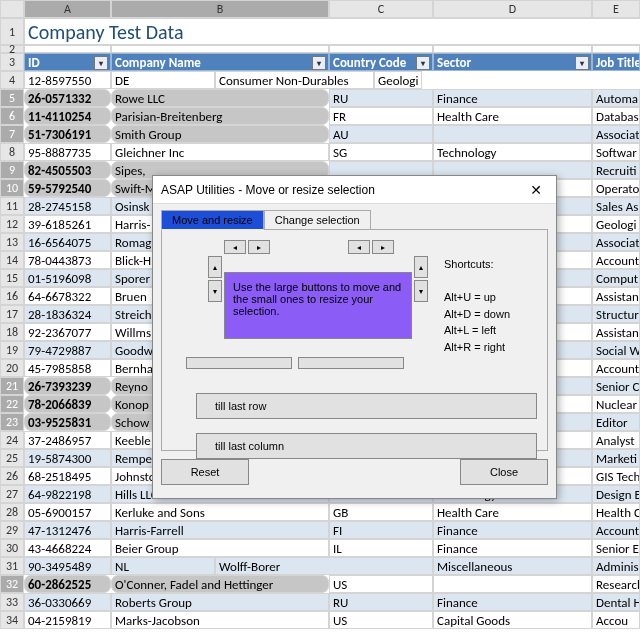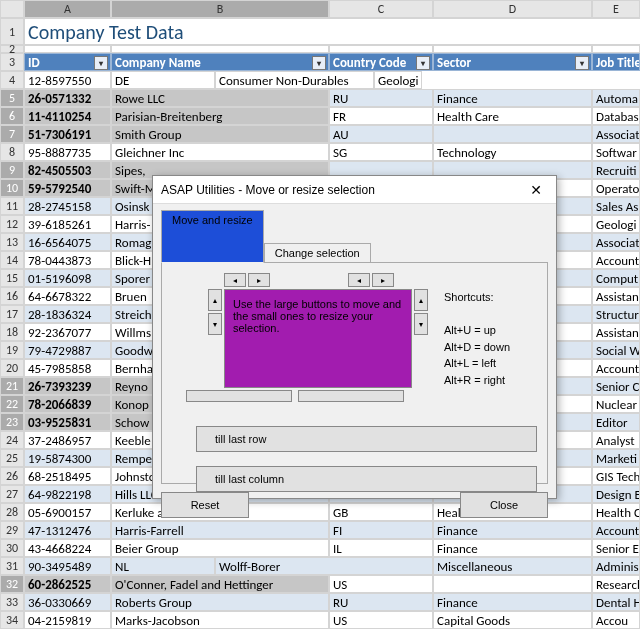--- a/index.html
+++ b/index.html
@@ -13,36 +13,36 @@
 .row { display: flex; height: 18px; }
 .row .rowhead { width: 24px; display: flex; align-items: center; justify-content: center; }
 .cell { border: 1px solid #d4d4d4; padding: 0 3px; overflow: hidden; white-space: nowrap; display: flex; align-items: center; }
 .title-row .cell { border-right: none; font-size: 20px; color: #1f4e79; font-weight: 500; }
 .title-row { height: 27px; }
 .hdr .cell { background: #4f81bd; color: #fff; font-weight: bold; border-color: #9ab5d6; position: relative; }
 .hdr .cell .arrow { position: absolute; right: 2px; top: 2px; width: 14px; height: 14px; background: #e8eef7; border: 1px solid #777; display: flex; align-items: center; justify-content: center; font-size: 8px; color: #333; }
 .alt { background: #dce6f1; }
 .sel-hdr-col { background: #ababab !important; }
 .sel-hdr-row { background: #ababab !important; color: #fff; }
-.row-sel { background: #c6c6c6 !important; }
+.row-sel { background: #c6c6c6 !important; border-radius: 7px; }
 .dialog { position: absolute; left: 152px; top: 175px; width: 405px; height: 324px; background: #f0f0f0; border: 1px solid #888; box-shadow: 2px 2px 8px rgba(0,0,0,0.3); font-family: "Segoe UI", Tahoma, sans-serif; }
 .dlg-title { height: 28px; display: flex; align-items: center; padding: 12px 8px; font-size: 12px; background: #fff; border-bottom: 1px solid #ddd; }
 .dlg-close { margin-left: auto; font-size: 14px; cursor: pointer; padding: 0 6px; }
 .tabs { display: flex; margin: 6px 8px 0 8px; font-size: 11px; }
 .tab { padding: 3px 10px; border: 1px solid #aaa; background: #f0f0f0; position: relative; }
 .tab.active { background: #1d4ed8; border-bottom-color: #f0f0f0; z-index: 2; }
-.tab.inactive { border-bottom: 1px solid #aaa; margin-top: 33px; }
+.tab.inactive { border-bottom: 1px solid #aaa; }
 .tabpanel { border: 1px solid #aaa; margin: -1px 8px 0 8px; padding: 10px; height: 222px; position: relative; }
 .arrows-top { display: flex; gap: 2px; margin-left: 52px; }
 .arrows-top2 { display: flex; gap: 2px; margin-left: 78px; }
 .arrow-btn { width: 22px; height: 14px; background: #e1e1e1; border: 1px solid #888; font-size: 8px; display: flex; align-items: center; justify-content: center; cursor: pointer; }
 .mid-area { display: flex; align-items: stretch; margin-top: 2px; }
 .vstack { display: flex; flex-direction: column; gap: 2px; }
 .vstack .arrow-btn { width: 14px; height: 22px; }
-.info { width: 188px; border: 1px solid #888; background: #a21caf; padding: 8px; font-size: 11px; margin: 0 2px; }
+.info { width: 188px; border: 1px solid #888; background: #8b5cf6; padding: 8px; font-size: 11px; margin: 16px 2px; }
 .shortcuts { margin-left: 16px; font-size: 11px; line-height: 1.5; }
 .longbtns { display: flex; gap: 6px; margin-left: 14px; margin-top: 2px; }
 .longbtn { width: 106px; height: 12px; border: 1px solid #888; background: #e1e1e1; cursor: pointer; }
 .till-btns { display: flex; gap: 14px; margin-top: 24px; margin-left: 24px; flex-direction: column; }
 .btn { padding: 6px 18px; background: #e1e1e1; border: 1px solid #888; font-size: 11px; cursor: pointer; }
 .bottom-btns { display: flex; padding: 8px; gap: 10px; }
 .bottom-btns .btn { width: 88px; text-align: center; }
 .spacer24 { width: 24px; }
 </style>
 </head>

